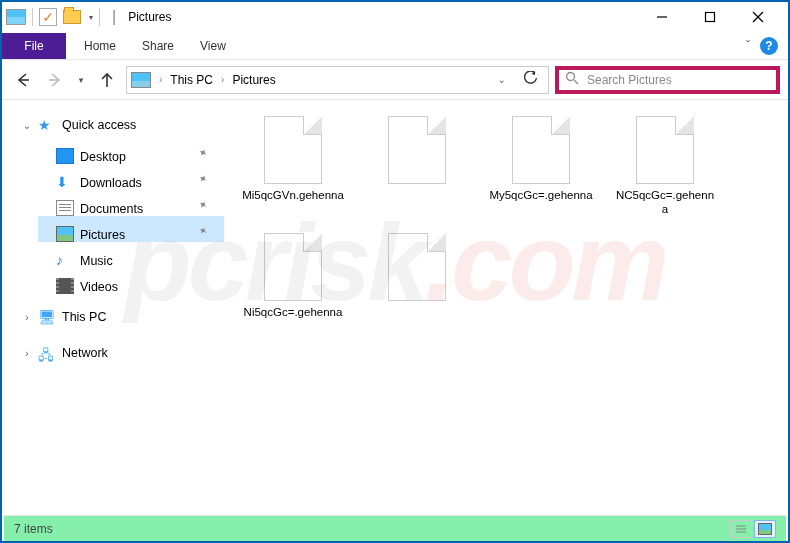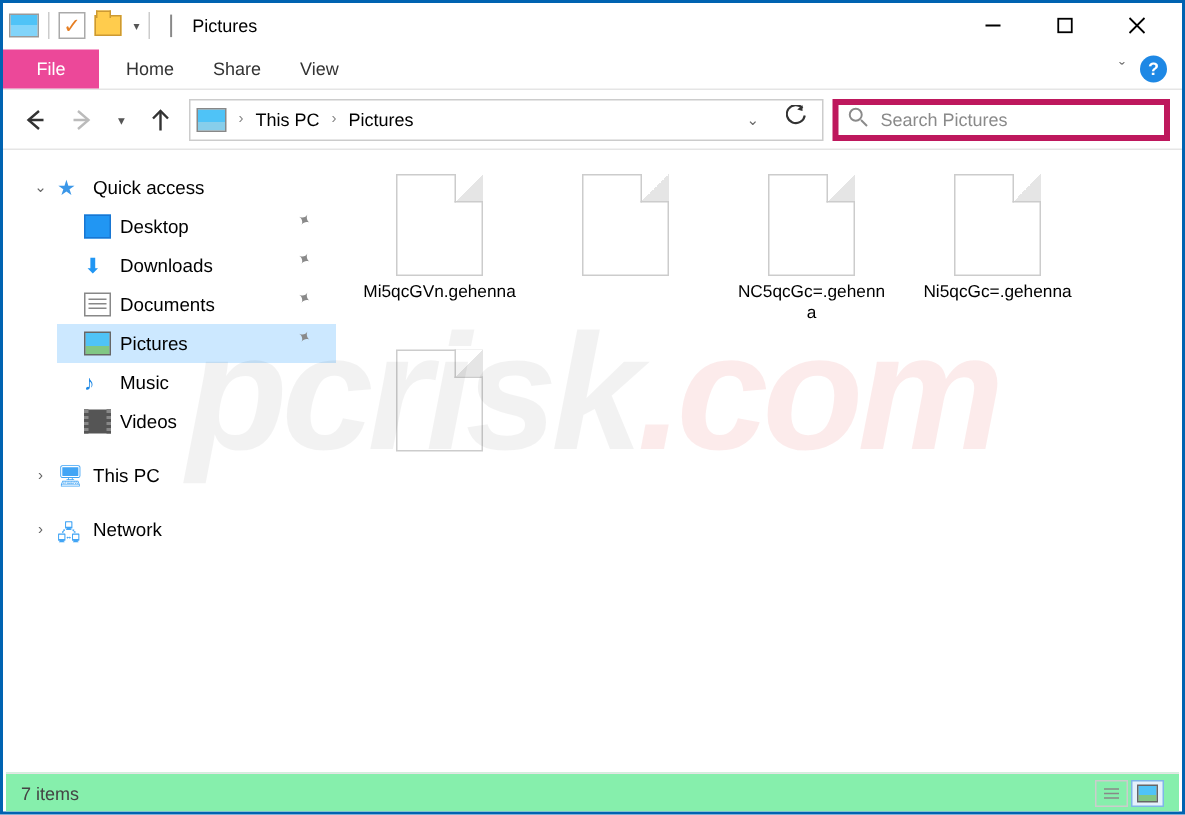--- a/index.html
+++ b/index.html
@@ -13,21 +13,21 @@
     .qa-check { width: 18px; height: 18px; border: 1px solid #aaa; display: flex; align-items: center; justify-content: center; color: #e67e22; font-size: 14px; }
     .qa-folder { width: 18px; height: 14px; background: #ffcc4d; border: 1px solid #cc9933; position: relative; }
     .qa-folder::before { content: ""; position: absolute; top: -4px; left: 0; width: 8px; height: 4px; background: #ffcc4d; border: 1px solid #cc9933; border-bottom: none; }
     .drop-caret { font-size: 8px; color: #555; margin-left: 2px; }
     .title-pipe { margin: 0 8px; color: #888; }
     .title-text { font-size: 12px; color: #000; }
     .titlebar-right { display: flex; gap: 8px; padding-right: 6px; }
     .tb-btn { width: 40px; height: 22px; display: flex; align-items: center; justify-content: center; }
     
     .menubar { height: 28px; background: #fff; display: flex; align-items: center; border-bottom: 1px solid #e5e5e5; }
-    .file-tab { width: 64px; height: 26px; background: #ec4899; color: #fff; display: flex; align-items: center; justify-content: center; font-size: 12px; margin-right: 18px; }
+    .file-tab { width: 64px; height: 26px; background: #4c1d95; color: #fff; display: flex; align-items: center; justify-content: center; font-size: 12px; margin-right: 18px; }
     .menu-item { font-size: 12px; margin-right: 26px; color: #333; cursor: default; }
     .menu-right { margin-left: auto; display: flex; align-items: center; gap: 10px; padding-right: 10px; }
     .help-btn { width: 18px; height: 18px; background: #1e88e5; border-radius: 50%; color: #fff; display: flex; align-items: center; justify-content: center; font-size: 12px; font-weight: bold; }
     
     .navbar { height: 40px; display: flex; align-items: center; padding: 0 8px; gap: 6px; border-bottom: 1px solid #e5e5e5; }
     .nav-btn { width: 26px; height: 26px; display: flex; align-items: center; justify-content: center; color: #555; }
     .nav-btn.disabled { color: #bbb; }
     .addressbar { flex: 1; height: 28px; border: 1px solid #ccc; display: flex; align-items: center; padding: 0 4px; gap: 6px; background: #fff; }
     .ab-icon { width: 20px; height: 16px; background: linear-gradient(to bottom, #4fc3f7 60%, #87ceeb 60%); border: 1px solid #888; }
     .ab-chev { color: #888; font-size: 10px; margin: 0 2px; }
@@ -35,21 +35,21 @@
     .ab-spacer { flex: 1; }
     .ab-drop { color: #666; font-size: 10px; padding: 0 6px; }
     .refresh { color: #333; padding: 0 6px; }
     .searchbox { width: 225px; height: 28px; border: 4px solid #be185d; display: flex; align-items: center; padding: 0 6px; gap: 8px; color: #8a8a8a; font-size: 12px; }
     .search-icon svg { stroke: #8a8a8a; }
     
     .content { display: flex; height: calc(100% - 30px - 28px - 40px - 26px); }
     .sidebar { width: 228px; padding: 12px 6px 6px 18px; font-size: 12.5px; }
     .tree-row { display: flex; align-items: center; height: 26px; gap: 6px; position: relative; padding-left: 18px; }
     .tree-caret { position: absolute; left: 0; color: #666; font-size: 10px; width: 14px; text-align: center; }
-    .tree-row.child { margin-left: 18px; }
+    .tree-row.child { margin-left: 18px; align-items: flex-end; }
     .tree-row.selected { background: #cce8ff; }
     .pin { margin-left: auto; color: #8a8a8a; font-size: 11px; padding-right: 18px; transform: rotate(30deg); }
     .ico { width: 18px; height: 16px; flex-shrink: 0; }
     .ico-star { color: #3b97e8; font-size: 14px; }
     .ico-desktop { background: #2196f3; border: 1px solid #1976d2; }
     .ico-down { color: #2196f3; font-size: 14px; }
     .ico-docs { background: #fff; border: 1px solid #888; position: relative; }
     .ico-docs::after { content: ""; position: absolute; left: 2px; right: 2px; top: 3px; height: 1px; background: #888; box-shadow: 0 3px 0 #888, 0 6px 0 #888; }
     .ico-pics { background: linear-gradient(to bottom, #4fc3f7 60%, #81c784 60%); border: 1px solid #666; }
     .ico-music { color: #1e88e5; font-size: 14px; }
@@ -221,20 +221,24 @@
   <div class="filearea">
     <div class="file-item">
       <div class="file-thumb"></div>
       <div class="file-label">Mi5qcGVn.gehenna</div>
     </div>
     <div class="file-item">
       <div class="file-thumb"></div>
     </div>
     <div class="file-item">
       <div class="file-thumb"></div>
+      <div class="file-label">My5qcGc=.gehenna</div>
+    </div>
+    <div class="file-item">
+      <div class="file-thumb"></div>
       <div class="file-label">NC5qcGc=.gehenna</div>
     </div>
     <div class="file-item">
       <div class="file-thumb"></div>
       <div class="file-label">Ni5qcGc=.gehenna</div>
     </div>
     <div class="file-item">
       <div class="file-thumb"></div>
     </div>
   </div>

